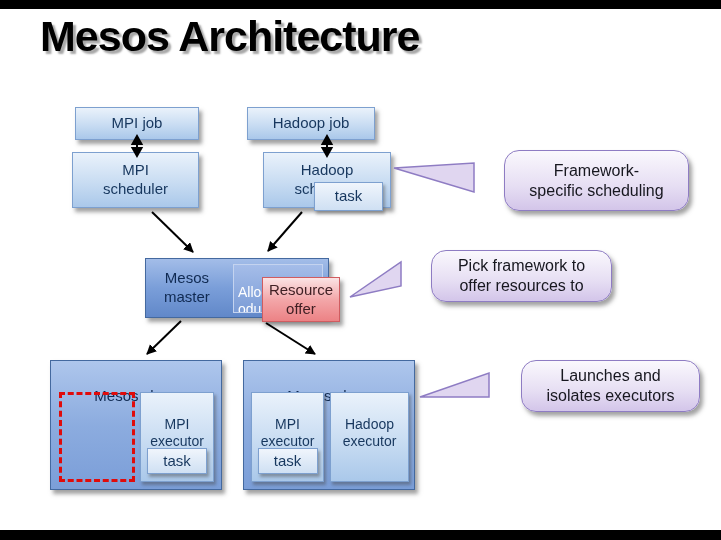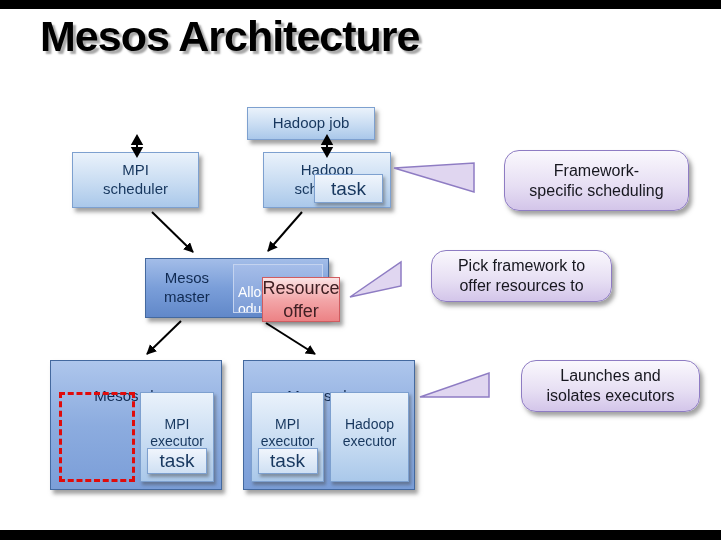--- a/index.html
+++ b/index.html
@@ -33,21 +33,21 @@
     justify-content:flex-start;padding-left:18px;
   }
   .allocation{
     position:absolute;box-sizing:border-box;left:87px;top:5px;width:90px;height:49px;
     background:linear-gradient(180deg,#a5bde9 0%,#7b9cd6 100%);
     border:1px solid #c4d3ef;color:#ffffff;font-size:14px;
     padding:2px 4px;text-align:left;word-break:break-all;overflow:hidden;line-height:1.2;
   }
   .offer{
     background:linear-gradient(180deg,#fbe3e4 0%,#f3a7a9 50%,#ec8285 100%);
-    border:1.5px solid #d05c60;color:#402024;font-size:18px;
+    border:1.5px solid #d05c60;color:#402024;font-size:15px;
     box-shadow:3px 4px 4px rgba(70,70,70,.5);z-index:6;
   }
   .slave{
     background:linear-gradient(180deg,#aec6ec 0%,#8cacdf 50%,#7b9ed8 100%);
     border:1.5px solid #44699f;color:#102a52;
     box-shadow:3px 4px 4px rgba(70,70,70,.5);
     display:block;text-align:center;
   }
   .slave-title{padding-top:6px;font-size:15px;color:#102a52;}
   .executor{
@@ -55,22 +55,23 @@
     border:1.5px solid #7da0cf;
     background:linear-gradient(180deg,#eaf2fb 0%,#c8dcf2 55%,#aac8ea 100%);
     color:#17375e;font-size:14px;
     box-shadow:2px 3px 3px rgba(70,70,70,.45);
     white-space:pre-line;line-height:1.25;text-align:center;
   }
   .exec-label{display:block;padding-top:5px;}
   .task{
     border:1.2px solid #7da0cf;
     background:linear-gradient(180deg,#f0f5fc 0%,#cfe0f3 100%);
-    color:#17375e;font-size:19px;
+    color:#17375e;font-size:15px;
     box-shadow:2px 3px 3px rgba(70,70,70,.45);
+    margin-top:8px;
   }
   .task-in{position:absolute;left:50%;transform:translateX(-50%);bottom:7px;width:60px;height:26px;}
   .sched-task{left:314px;top:174px;width:69px;height:29px;z-index:5;}
   .dashed-box{
     position:absolute;box-sizing:border-box;
     border:3px dashed #e00b0b;background:transparent;
   }
   .callout{
     border:1.5px solid #8e7cc3;border-radius:15px;
     background:linear-gradient(180deg,#faf8fd 0%,#e6def3 60%,#d3c5e9 100%);
@@ -81,20 +82,21 @@
 </style>
 </head>
 <body>
 
 <div class="slide">
   <div class="bar bar-top"></div>
   <div class="bar bar-bottom"></div>
 
   <h1 class="title">Mesos Architecture</h1>
 
+  <div class="node" style="left:75px;top:107px;width:124px;height:33px">MPI job</div>
   <div class="node" style="left:247px;top:107px;width:128px;height:33px">Hadoop job</div>
   <div class="node" style="left:72px;top:152px;width:127px;height:56px">MPI
 scheduler</div>
   <div class="node" style="left:263px;top:152px;width:128px;height:56px">Hadoop
 scheduler</div>
   <div class="task sched-task">task</div>
 
   <div class="node master" style="left:145px;top:258px;width:184px;height:60px">
     <span>Mesos
 master</span>

